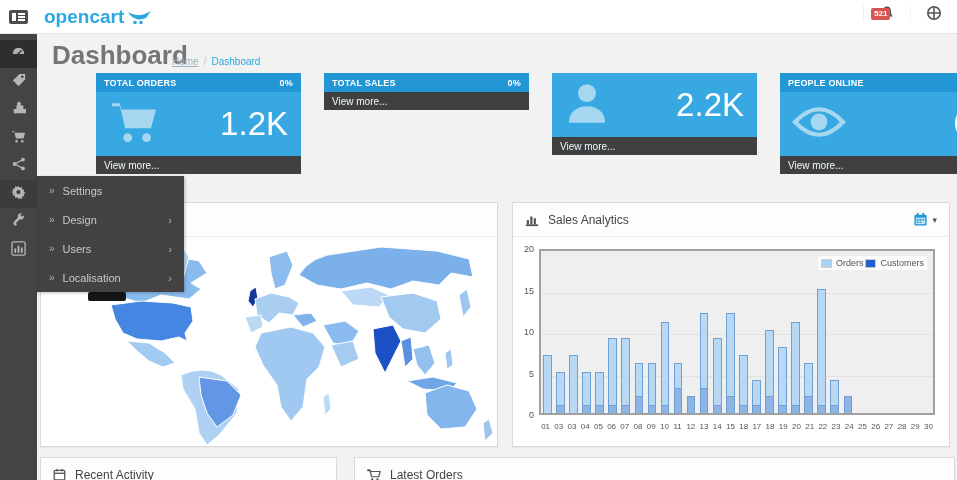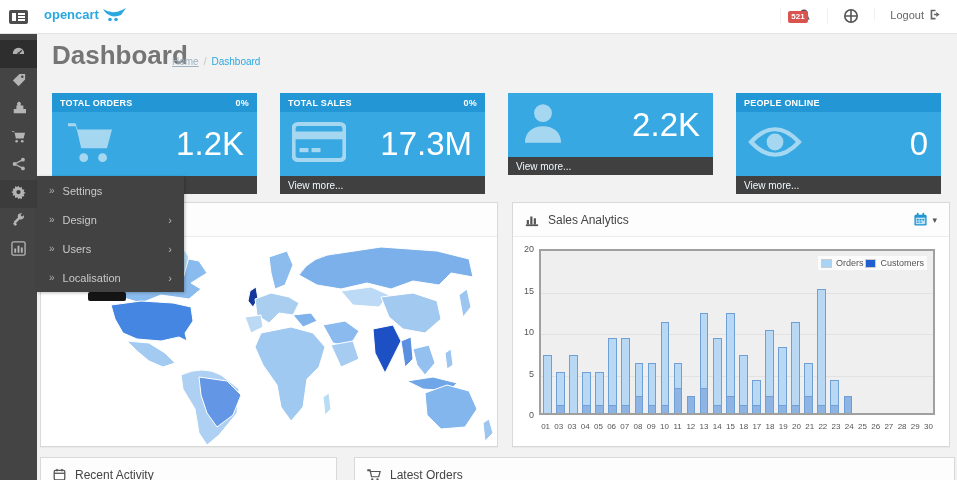--- a/index.html
+++ b/index.html
@@ -6,22 +6,22 @@
   html,body { width:957px; height:480px; overflow:hidden; }
   body { position:relative; background:#f2f2f2; font-family:"Liberation Sans",sans-serif; }
 
   
   .header { position:absolute; top:0; left:0; right:0; height:34px; background:#fff; border-bottom:1px solid #e4e4e4; z-index:50; }
   .menu-toggle { position:absolute; left:0; top:0; width:37px; height:33px; background:#fff; display:flex; align-items:center; justify-content:center; cursor:pointer; }
   .mt-box { width:19px; height:14px; background:#4d4d4d; border-radius:2px; position:relative; }
   .mt-box:before { content:""; position:absolute; left:3px; top:3px; width:4px; height:8px; background:#fff; }
   .mt-box:after { content:""; position:absolute; left:9px; top:3px; width:7px; height:2px; background:#fff; box-shadow:0 3px 0 #fff, 0 6px 0 #fff; }
   .logo { position:absolute; left:44px; top:6px; display:flex; align-items:center; gap:3px; }
-  .logo-text { font-size:13px; font-weight:bold; color:#2ba8e0; }
-  .header-right { position:absolute; right:0; top:0; height:26px; display:flex; align-items:flex-start;margin-top:8px; }
+  .logo-text { font-size:19px; font-weight:bold; color:#2ba8e0; }
+  .header-right { position:absolute; right:0; top:0; height:26px; display:flex; align-items:center; }
   .header-btn { display:flex; align-items:center; justify-content:center; padding:0 15px; border-left:1px solid #f1f1f1; position:relative; cursor:pointer; }
   .badge { position:absolute; top:3px; left:7px; background:#d9534f; color:#fff; font-size:8px; font-weight:bold; padding:1px 3px; border-radius:2px; line-height:1.2; }
   .logout-label { font-size:11px; color:#666; margin-right:5px; }
 
   
   .sidebar { position:absolute; left:0; top:34px; bottom:0; width:37px; background:#444; z-index:40; padding-top:6px; }
   .side-item { height:28px; display:flex; align-items:center; justify-content:center; cursor:pointer; }
   .side-item.active { background:#2e2e2e; }
   .side-item.expanded { background:#3c3c3c; }
   .side-item svg { opacity:.85; }
@@ -34,21 +34,21 @@
   .submenu-tab { position:absolute; left:88px; top:292px; width:38px; height:9px; background:#151515; border-radius:2px; z-index:44; }
 
   
   .page-title { position:absolute; left:52px; top:40px; font-size:26px; color:#757575; z-index:5; }
   .breadcrumb { position:absolute; left:172px; top:56px; font-size:10px; z-index:5; display:flex; gap:5px; }
   .bc-home { color:#9db3c2; cursor:pointer;text-decoration:underline; }
   .bc-sep { color:#c5c5c5; }
   .bc-cur { color:#2ba8e0; cursor:pointer; }
 
   
-  .tile { position:absolute; top:93px; width:205px; height:101px; cursor:pointer; }
+  .tile { position:absolute; top:73px; width:205px; height:101px; cursor:pointer;margin-left:44px; }
   .tile-head { height:19px; background:#2396d5; color:#fff; font-size:9px; font-weight:bold; display:flex; align-items:center; justify-content:space-between; padding:0 8px; letter-spacing:.2px; }
   .tile-body { height:64px; background:#37a8e2; display:flex; align-items:center; }
   .tile-icon { margin-left:12px; opacity:.55; }
   .tile-value { margin-left:auto; margin-right:13px; color:#fff; font-size:33px; font-weight:400; }
   .tile-foot { height:18px; background:#404040; color:#eef8ff; font-size:10px; display:flex; align-items:center; padding:0 8px; }
 
   
   .panel { position:absolute; background:#fff; border:1px solid #d9d9d9; box-shadow:0 1px 1px rgba(0,0,0,.04); }
   .panel-head { height:34px; border-bottom:1px solid #ededed; display:flex; align-items:center; padding:0 12px; font-size:12px; color:#444; gap:9px; background:#fdfdfd; }
   #map-panel    { left:40px;  top:202px; width:458px; height:245px; }
@@ -101,27 +101,20 @@
         <path d="M8 1.5c-2.6 0-4 2-4 4.5 0 3-1 4.5-2 5.5h12c-1-1-2-2.5-2-5.5 0-2.5-1.4-4.5-4-4.5z" fill="#555"></path>
         <path d="M6.5 12.5a1.5 1.5 0 0 0 3 0z" fill="#555"></path>
       </svg>
     </div>
     <div class="header-btn">
       <svg width="16" height="16" viewBox="0 0 16 16">
         <circle cx="8" cy="8" r="6.2" fill="none" stroke="#555" stroke-width="1.6"></circle>
         <path d="M8 1.8 V14.2 M1.8 8 H14.2" stroke="#555" stroke-width="1.6"></path>
       </svg>
     </div>
-    <div class="header-btn">
-      <span class="logout-label">Logout</span>
-      <svg width="13" height="13" viewBox="0 0 16 16">
-        <path d="M2 2h6v2H4v8h4v2H2z" fill="#666"></path>
-        <path d="M9 5l4 3-4 3V9H6V7h3z" fill="#666"></path>
-      </svg>
-    </div>
   </div>
 </div>
 
 <div class="sidebar" id="sidebar">
     <div class="side-item active">
       <span><svg width="15" height="15" viewBox="0 0 16 16">
           <path d="M8 3a6 6 0 0 0-6 6.5h12A6 6 0 0 0 8 3z" fill="#c9c9c9"></path>
           <path d="M8 9 L11.5 5.5" stroke="#444" stroke-width="1.6"></path>
           <circle cx="8" cy="9" r="1.3" fill="#444"></circle>
         </svg></span>
@@ -216,29 +209,20 @@
             <circle cx="12" cy="12" r="1.4" fill="#fff"></circle>
           </svg></span>
         <span class="tile-value">1.2K</span>
       </div>
       <div class="tile-foot">View more...</div>
     </div>
     <div class="tile" style="left: 280px;">
       <div class="tile-head">
         <span>TOTAL SALES</span>
         <span>0%</span>
-      </div>
-      <div class="tile-body">
-        <span class="tile-icon"><svg width="54" height="42" viewBox="0 0 18 13">
-            <rect x="0.5" y="0.5" width="17" height="12" rx="1.5" fill="none" stroke="#fff" stroke-width="1.4"></rect>
-            <rect x="0.5" y="3" width="17" height="2.6" fill="#fff"></rect>
-            <rect x="2.5" y="8.5" width="3" height="1.4" fill="#fff"></rect>
-            <rect x="6.5" y="8.5" width="3" height="1.4" fill="#fff"></rect>
-          </svg></span>
-        <span class="tile-value">17.3M</span>
       </div>
       <div class="tile-foot">View more...</div>
     </div>
     <div class="tile" style="left: 508px;">
       <div class="tile-body">
         <span class="tile-icon"><svg width="46" height="46" viewBox="0 0 14 14">
             <circle cx="7" cy="4" r="2.7" fill="#fff"></circle>
             <path d="M1.5 13c0-3.2 2.4-5 5.5-5s5.5 1.8 5.5 5z" fill="#fff"></path>
           </svg></span>
         <span class="tile-value">2.2K</span>

